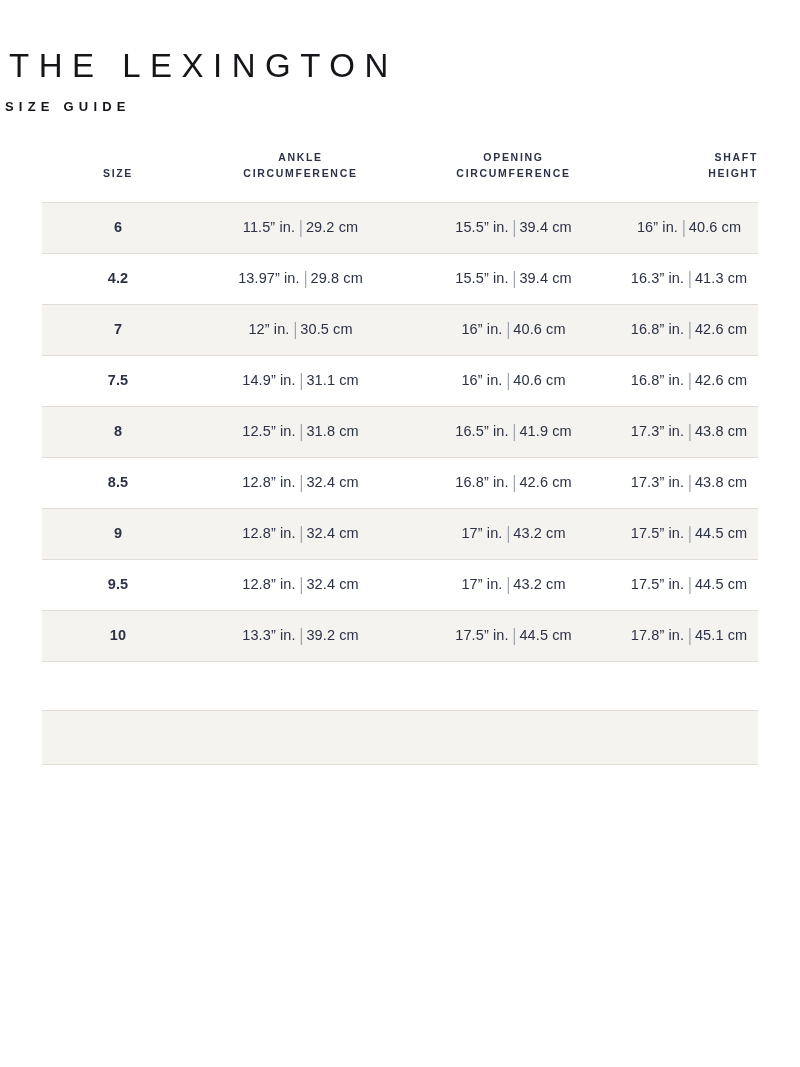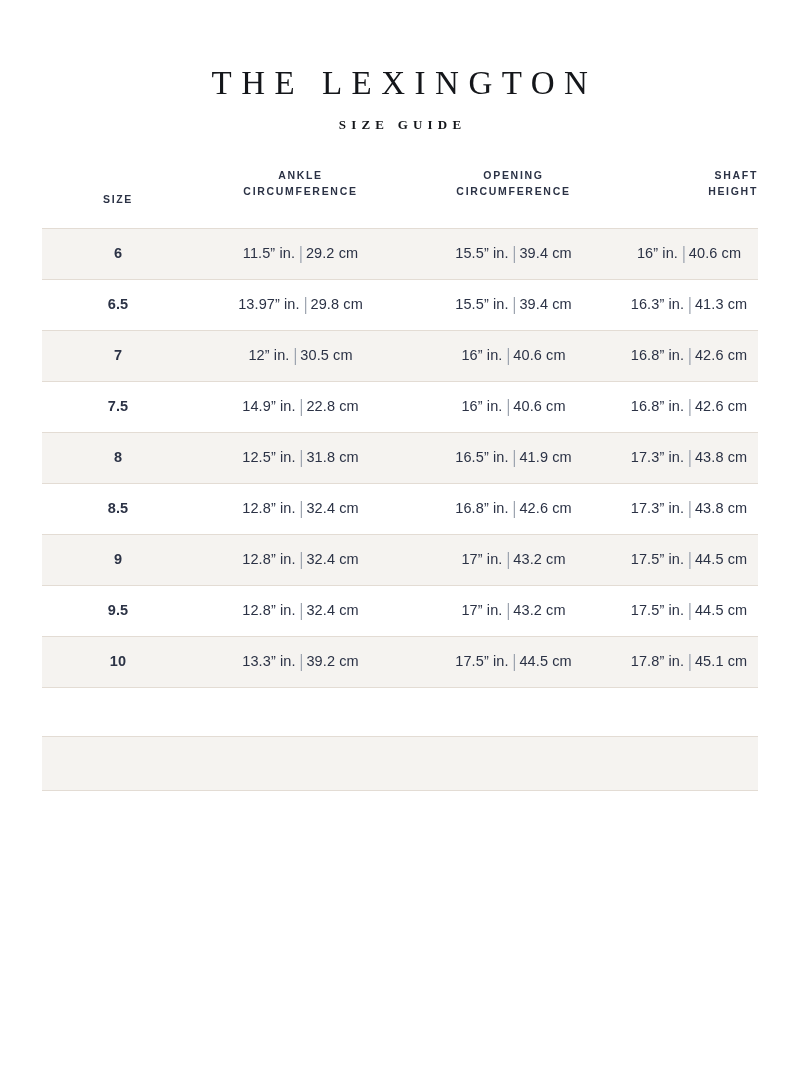--- a/index.html
+++ b/index.html
@@ -17,23 +17,21 @@
   }
   .page {
     position: relative;
     width: 800px;
     height: 1067px;
     background: #ffffff;
   }
 
   
   .brand-header {
-    padding-top: 64px;
-    text-align: center;
-    font-family: Liberation Serif, serif;
+    padding-top: 46px;
   }
   .brand-title {
     font-size: 33px;
     font-weight: 400;
     letter-spacing: 9.5px;
     color: #14161a;
     line-height: 1.2;
     margin: 0;
     padding-left: 9px;
   }
@@ -62,21 +60,21 @@
   table.size-table col.c-ankle   { width: 213px; }
   table.size-table col.c-opening { width: 213px; }
   table.size-table col.c-shaft   { width: 138px; }
 
   thead th {
     font-size: 10.5px;
     font-weight: 700;
     letter-spacing: 1.7px;
     color: #2b3245;
     line-height: 1.55;
-    padding: 0 0 28px 0;
+    padding: 0 0 20px 0;
     vertical-align: bottom;
     text-align: center;
     white-space: pre-line;
   }
   thead th.th-size {
     padding-bottom: 20px;
   }
   thead th.th-shaft {
     text-align: right;
   }
@@ -153,34 +151,34 @@
         </tr>
       </thead>
       <tbody id="table-body">
           <tr class="shaded">
             <td class="cell-size">6</td>
             <td><span>11.5” in.</span><span class="sep">|</span><span>29.2 cm</span></td>
             <td><span>15.5” in.</span><span class="sep">|</span><span>39.4 cm</span></td>
             <td class="cell-shaft"><span>16” in.</span><span class="sep">|</span><span>40.6 cm</span></td>
           </tr>
           <tr>
-            <td class="cell-size">6.5</td>
+            <td class="cell-size">4.2</td>
             <td><span>13.97” in.</span><span class="sep">|</span><span>29.8 cm</span></td>
             <td><span>15.5” in.</span><span class="sep">|</span><span>39.4 cm</span></td>
             <td class="cell-shaft"><span>16.3” in.</span><span class="sep">|</span><span>41.3 cm</span></td>
           </tr>
           <tr class="shaded">
             <td class="cell-size">7</td>
             <td><span>12” in.</span><span class="sep">|</span><span>30.5 cm</span></td>
             <td><span>16” in.</span><span class="sep">|</span><span>40.6 cm</span></td>
             <td class="cell-shaft"><span>16.8” in.</span><span class="sep">|</span><span>42.6 cm</span></td>
           </tr>
           <tr>
             <td class="cell-size">7.5</td>
-            <td><span>14.9” in.</span><span class="sep">|</span><span>22.8 cm</span></td>
+            <td><span>14.9” in.</span><span class="sep">|</span><span>31.1 cm</span></td>
             <td><span>16” in.</span><span class="sep">|</span><span>40.6 cm</span></td>
             <td class="cell-shaft"><span>16.8” in.</span><span class="sep">|</span><span>42.6 cm</span></td>
           </tr>
           <tr class="shaded">
             <td class="cell-size">8</td>
             <td><span>12.5” in.</span><span class="sep">|</span><span>31.8 cm</span></td>
             <td><span>16.5” in.</span><span class="sep">|</span><span>41.9 cm</span></td>
             <td class="cell-shaft"><span>17.3” in.</span><span class="sep">|</span><span>43.8 cm</span></td>
           </tr>
           <tr>

